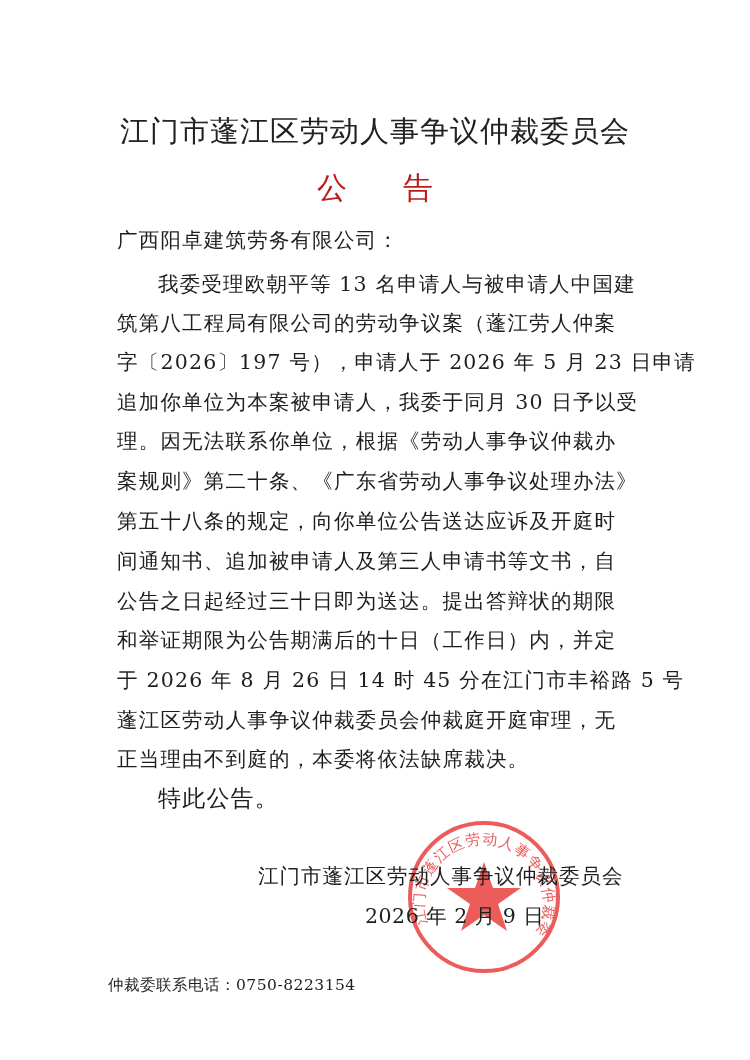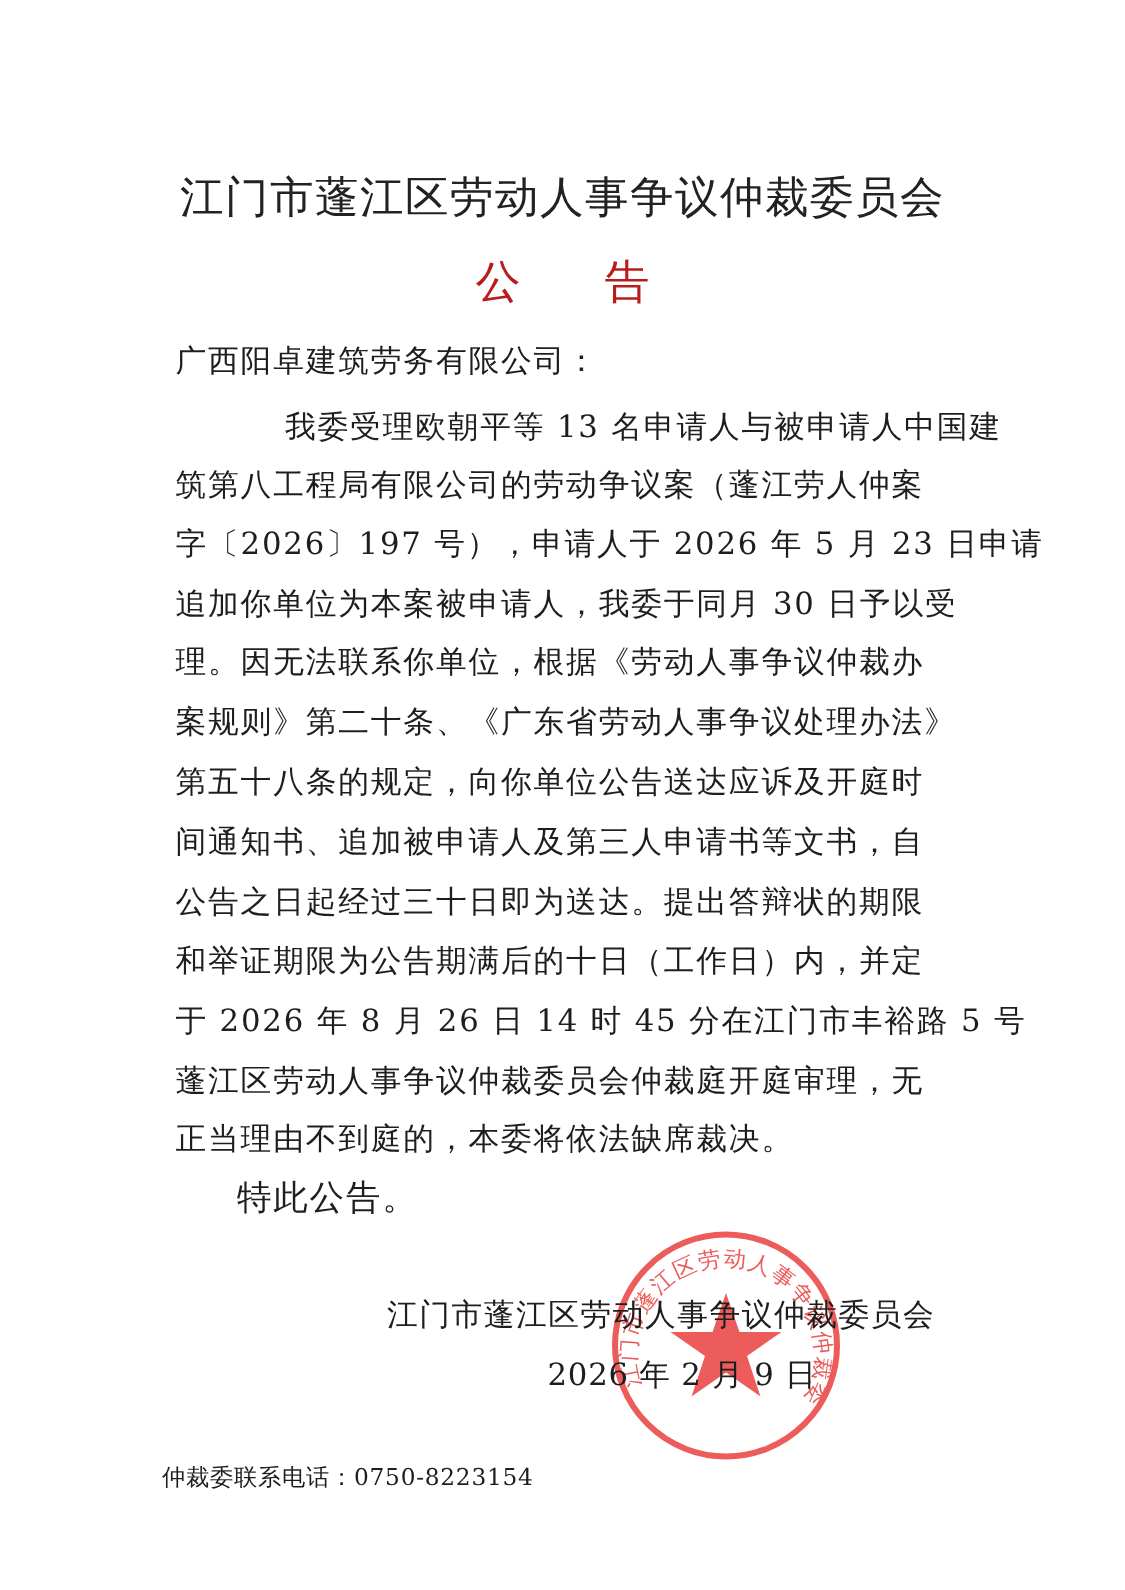--- a/index.html
+++ b/index.html
@@ -18,21 +18,21 @@
   }
   .subtitle span { display: inline-block; }
   .subtitle .gap { width: 56px; }
   .addressee {
     position: absolute; left: 117px; top: 226px; font-size: 20.5px; letter-spacing: 1.2px;
   }
   .body-line {
     position: absolute; left: 117px; width: 520px; font-size: 20.5px; white-space: nowrap;
     letter-spacing: 1.2px;
   }
-  .body-line.indent { left: 158px; margin-left: 32px; }
+  .body-line.indent { left: 158px; }
   .closing { position: absolute; left: 158px; top: 783px; font-size: 23px; letter-spacing: 1.2px; }
   .sign-org { position: absolute; left: 258px; top: 862px; font-size: 20.5px; letter-spacing: 1px; z-index: 2; }
   .sign-date { position: absolute; left: 365px; top: 902px; font-size: 20.5px; letter-spacing: 0.5px; z-index: 2; }
   .stamp { position: absolute; left: 405px; top: 818px; width: 158px; height: 158px; z-index: 1; opacity: 0.85; }
   .contact { position: absolute; left: 108px; top: 975px; font-size: 15.5px; letter-spacing: 0.5px; }
 </style>
 </head>
 <body>
 
 <div class="page">

